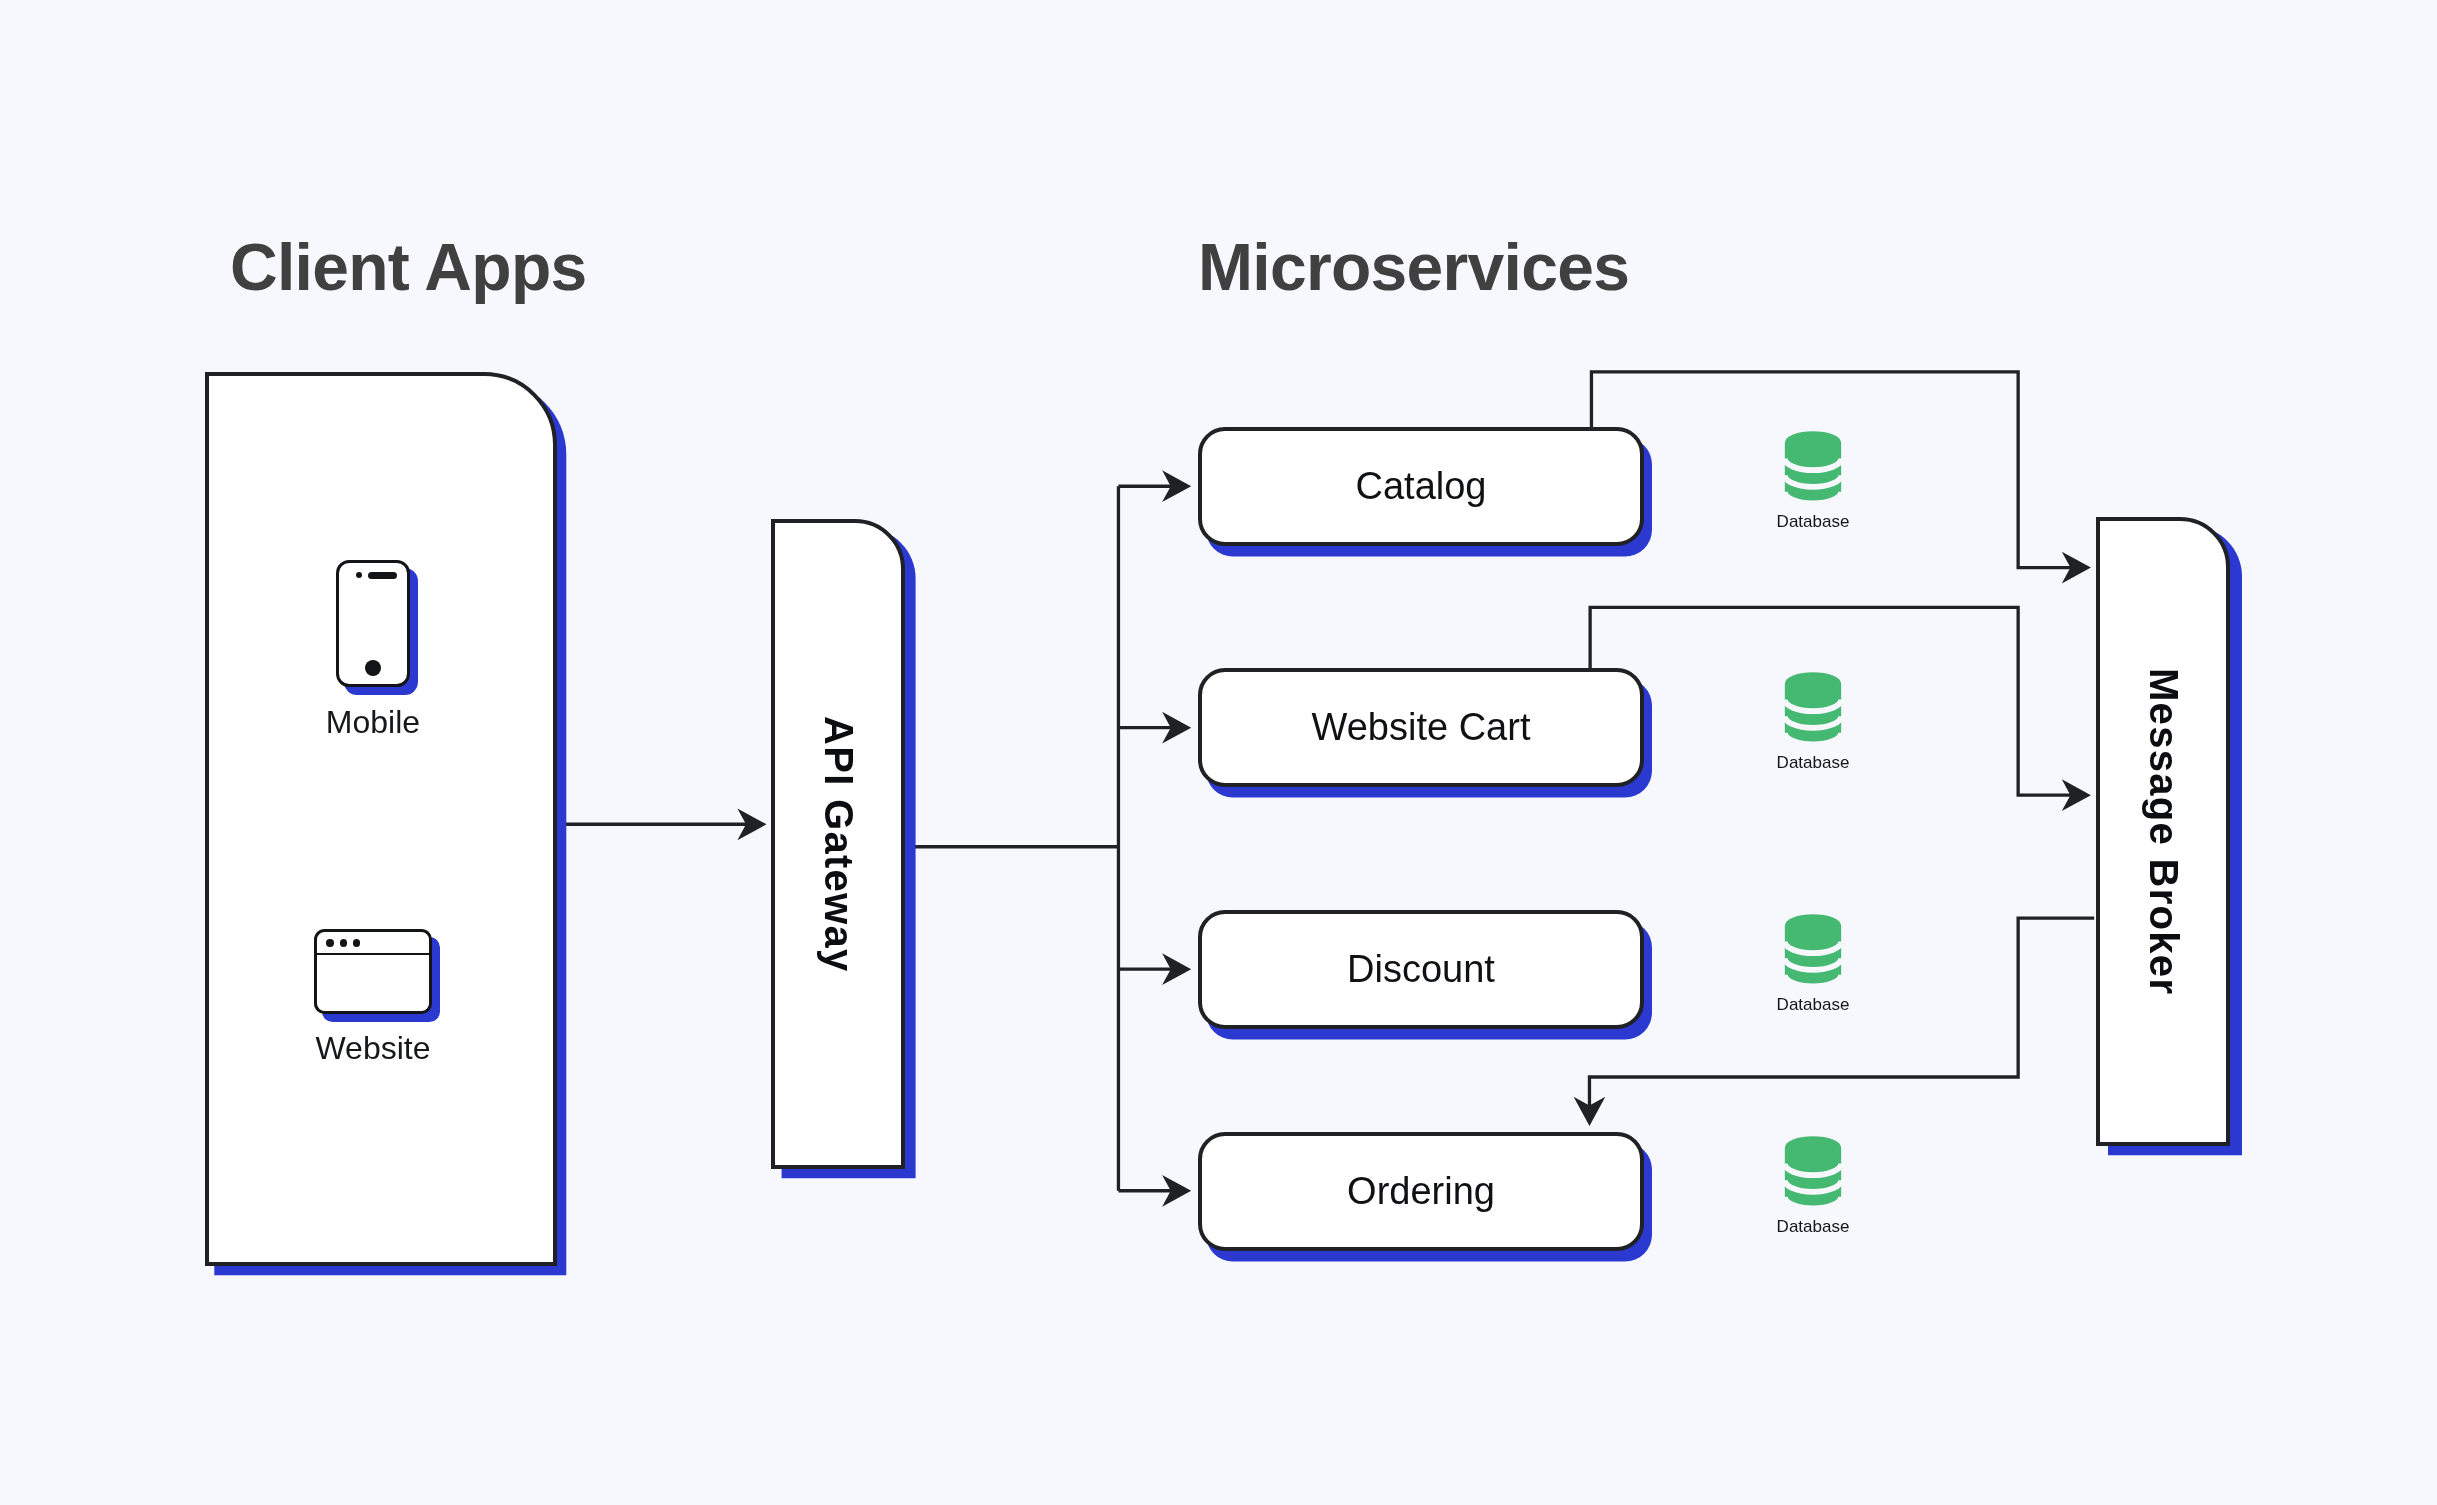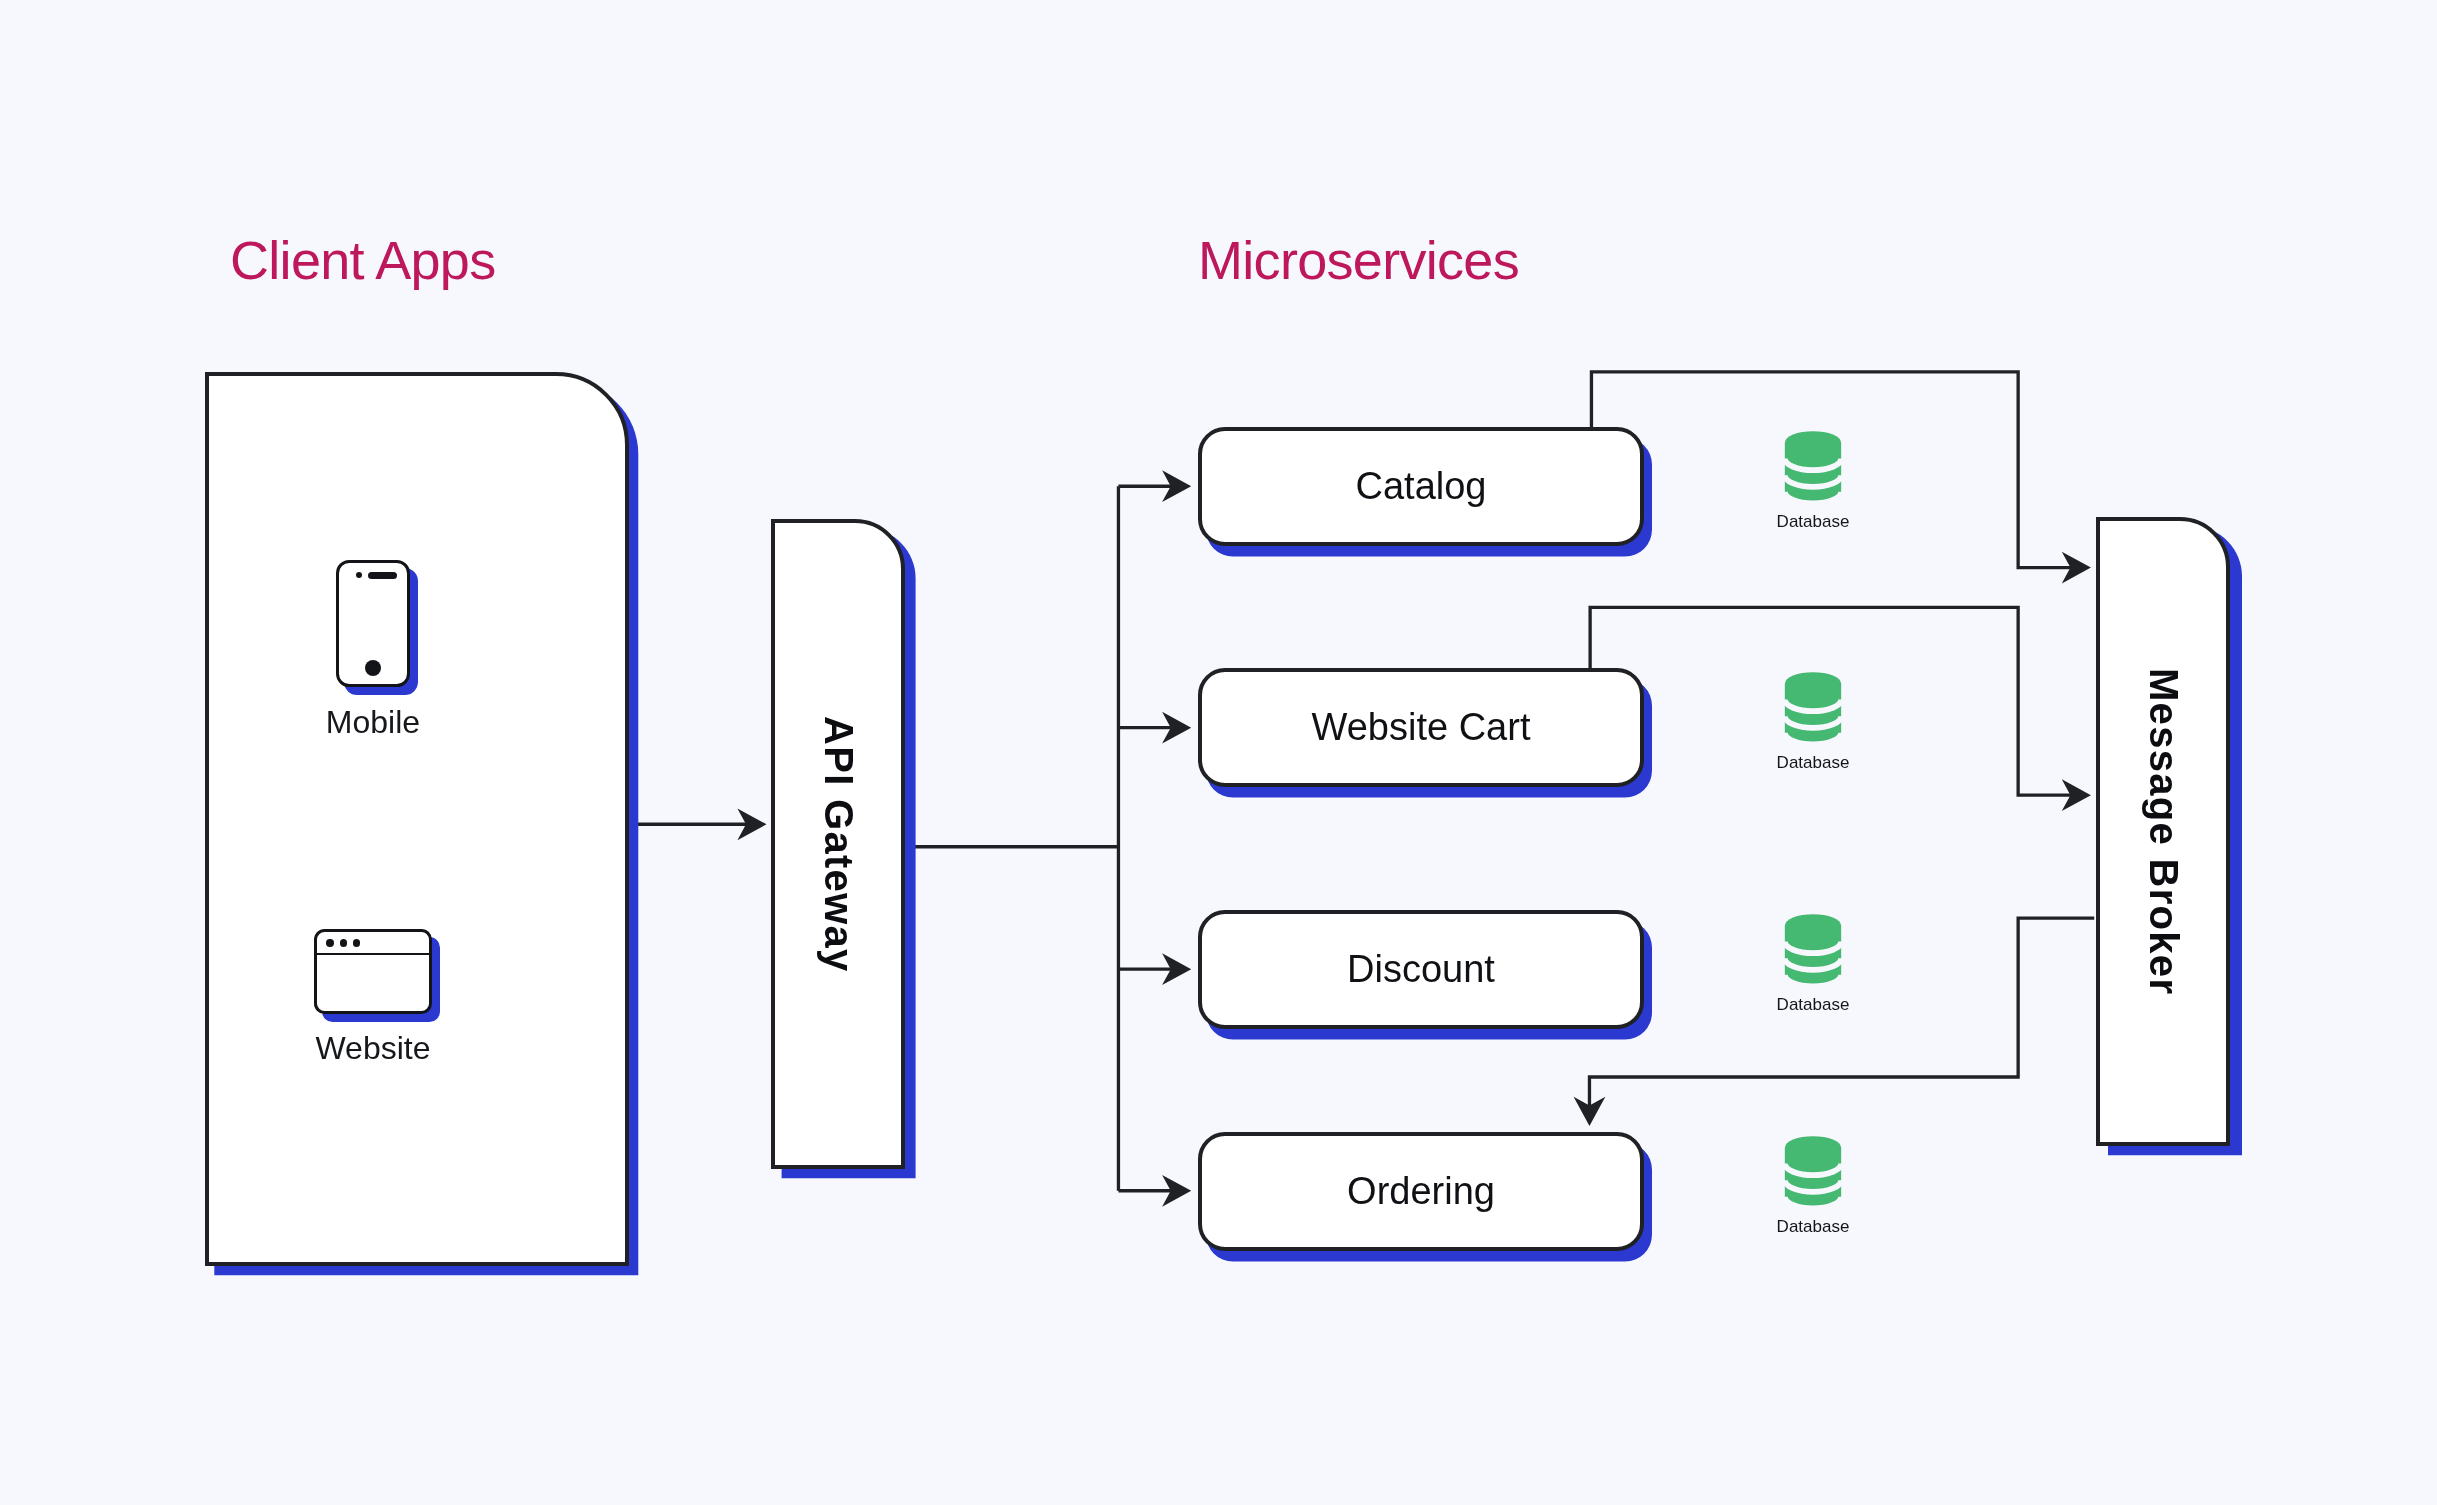--- a/index.html
+++ b/index.html
@@ -11,32 +11,32 @@
     font-family:"Liberation Sans", sans-serif;
     color:#14161a;
     overflow:hidden;
   }
   .wires{position:absolute;left:0;top:0;width:2438px;height:1505px;z-index:0;}
   .wires path.line{stroke:#1f2124;stroke-width:5;fill:none;}
   .wires path.head{fill:#1f2124;stroke:none;}
 
   .heading{
     position:absolute;z-index:2;
-    font-size:54px;font-weight:400;letter-spacing:-0.7px;color:#be185d;
+    font-size:66px;font-weight:700;letter-spacing:-0.7px;color:#404040;
     white-space:nowrap;
   }
   .h-clients{left:230px;top:229px;}
   .h-services{left:1198px;top:229px;}
 
   .panel{
     position:absolute;z-index:1;
     background:#ffffff;border:4px solid #1f2124;
   }
   .client-box{
-    left:205px;top:372px;width:424px;height:894px;
+    left:205px;top:372px;width:352px;height:894px;
     border-top-right-radius:73px;
     box-shadow:9.3px 9.3px 0 0 #2b39d1;
   }
   .vert-box{
     display:flex;align-items:center;justify-content:center;
     border-top-right-radius:50px;
   }
   .gateway-box{
     left:771px;top:519px;width:134px;height:650px;
     box-shadow:10.6px 9.3px 0 0 #2b39d1;

